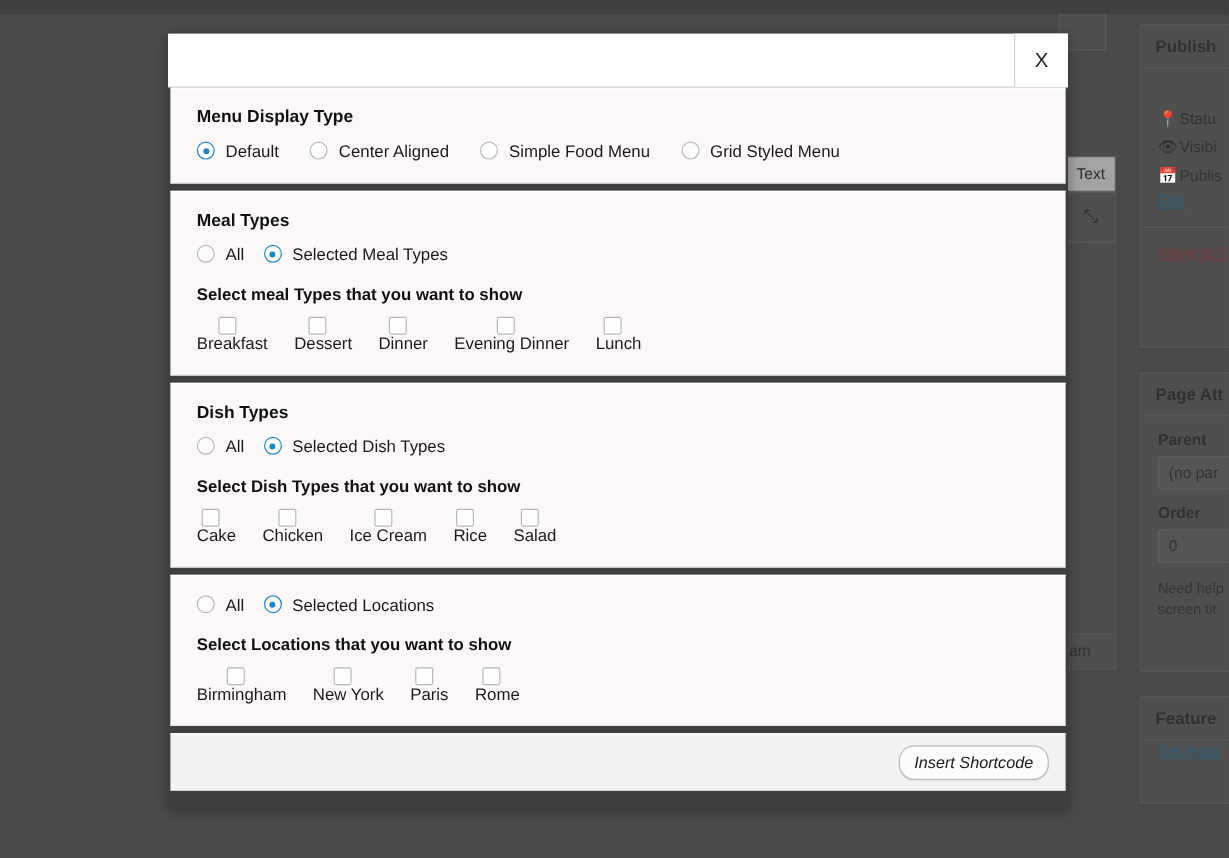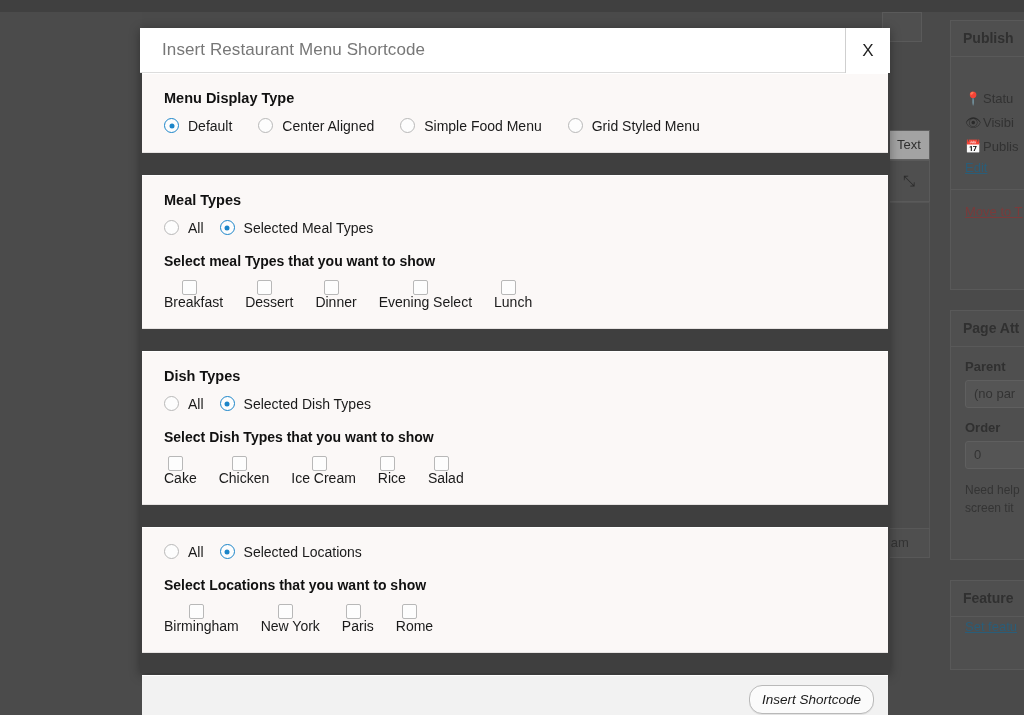--- a/index.html
+++ b/index.html
@@ -187,21 +187,21 @@
   }
 
   #modal-body {
     background: #3f3f3f;
     height: 600px;
     position: relative;
   }
 
   .section {
     background: #fbf8f7;
-    margin: 0 2px 22px 2px;
+    margin: 0 2px 6px 2px;
     padding: 16px 22px 20px 22px;
     border-top: 1px solid #ffffff;
     box-shadow: inset 0 -1px 0 #e6e3e2;
   }
   .section.first { margin-top: 0; }
 
   .sec-title {
     font-size: 14.5px;
     font-weight: bold;
     color: #111111;
@@ -346,21 +346,20 @@
     <div class="bg-panel" id="bg-featured-panel">
       <div class="bg-panel-head">Feature</div>
       <a id="bg-featured-link" href="#">Set featu</a>
     </div>
   </div>
 </div>
 
 <div id="modal">
 
   <div id="modal-header">
-    <div id="modal-title">Insert Restaurant Menu Shortcode</div>
     <div id="modal-close-wrap">
       <span id="modal-close">X</span>
     </div>
   </div>
 
   <div id="modal-body">
 
     <div class="section first">
       <div class="sec-title">Menu Display Type</div>
       <div class="opt-row">
@@ -404,21 +403,21 @@
         <div class="opt chk-opt">
           <span class="checkbox"></span>
           <span class="opt-label">Dessert</span>
         </div>
         <div class="opt chk-opt">
           <span class="checkbox"></span>
           <span class="opt-label">Dinner</span>
         </div>
         <div class="opt chk-opt">
           <span class="checkbox"></span>
-          <span class="opt-label">Evening Select</span>
+          <span class="opt-label">Evening Dinner</span>
         </div>
         <div class="opt chk-opt">
           <span class="checkbox"></span>
           <span class="opt-label">Lunch</span>
         </div>
       </div>
     </div>
 
     <div class="section">
       <div class="sec-title">Dish Types</div>

